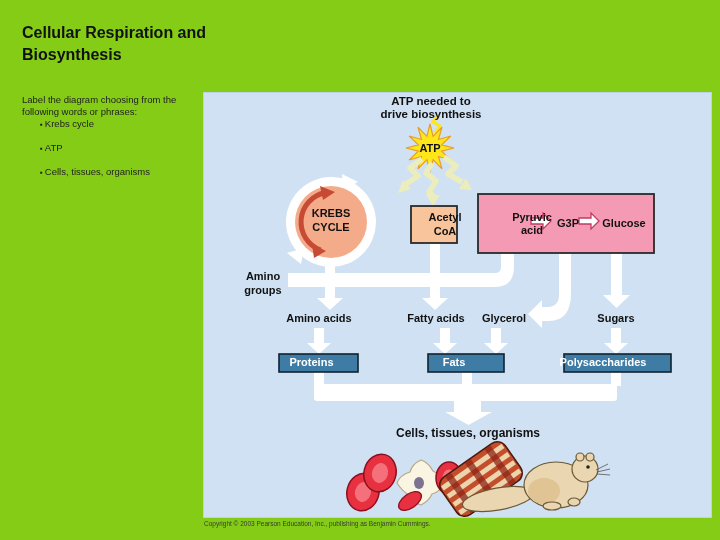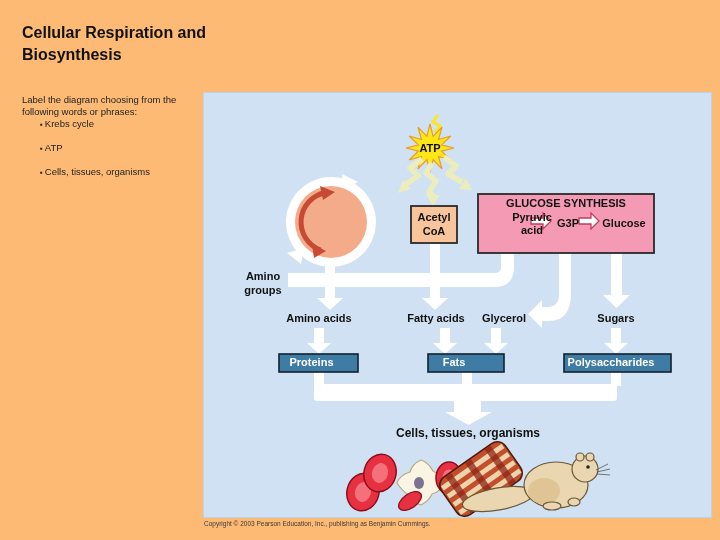--- a/index.html
+++ b/index.html
@@ -1,46 +1,46 @@
 <!DOCTYPE html>
 <html><head>
 <meta charset="utf-8">
 <style>
   html,body{margin:0;padding:0;background:#fff;}
-  .slide{position:relative;width:720px;height:540px;background:#fdba74;overflow:hidden;
+  .slide{position:relative;width:720px;height:540px;background:#84cc16;overflow:hidden;
          font-family:"Liberation Sans",sans-serif;}
   .title{position:absolute;left:22px;top:22px;width:205px;font-size:16px;font-weight:bold;
          line-height:22px;color:#111;}
   .instruction{position:absolute;left:22px;top:94px;width:176px;font-size:9.5px;line-height:12px;color:#222;}
   .bullet{position:absolute;left:40px;font-size:9.5px;color:#222;}
   .b1{top:118px}.b2{top:142px}.b3{top:166px}
   .bullet .mark{font-size:8px;margin-right:2px;}
   .diagram{position:absolute;left:203px;top:92px;width:509px;height:426px;background:#cfe1f2;
            border:1px solid #bcd2e6;box-sizing:border-box;}
   .diagram svg{position:absolute;left:0;top:0;}
   .dlabel{position:absolute;font-weight:bold;color:#111;text-align:center;
           font-size:11px;line-height:13px;white-space:nowrap;}
   .dlabel span{display:block;}
   .heading{left:147px;top:2px;width:160px;font-size:11.5px;}
   .atp-label{left:204px;top:49px;width:44px;}
   .krebs-label{left:87px;top:113px;width:80px;line-height:14px;}
-  .acetyl-label{left:207px;top:117px;width:46px;line-height:14px;}
+  .acetyl-label{left:207px;top:117px;width:68px;line-height:14px;}
   .gs-title{left:276px;top:104px;width:172px;}
   .gs-pyruvic{left:274px;top:118px;width:52px;padding-left:28px;}
   .gs-g3p{left:344px;top:124px;width:40px;}
   .gs-glucose{left:391px;top:124px;width:58px;}
   .amino-groups{left:32px;top:176px;width:54px;line-height:14px;text-align:center;}
   .lbl-amino{left:70px;top:219px;width:90px;}
   .lbl-fatty{left:187px;top:219px;width:90px;}
   .lbl-glycerol{left:260px;top:219px;width:80px;}
   .lbl-sugars{left:372px;top:219px;width:80px;}
   .boxtxt{color:#ffffff;font-size:11px;top:263px;}
   .txt-proteins{left:75px;width:65px;}
   .txt-fats{left:224px;width:52px;}
-  .txt-poly{left:360px;width:94px;}
+  .txt-poly{left:352px;width:94px;}
   .result{left:188px;top:334px;width:152px;font-size:12px;}
   .copyright{position:absolute;left:204px;top:520px;font-size:6.5px;color:#3a3a3a;}
 </style>
 </head>
 <body>
 
 <div class="slide">
 
   <div class="title">Cellular Respiration and Biosynthesis</div>
   <div class="instruction">Label the diagram choosing from the following words or phrases:</div>
@@ -151,26 +151,33 @@
           <ellipse cx="-4" cy="21" rx="9" ry="4"></ellipse>
           <g stroke="#555" stroke-width="0.8" fill="none">
             <line x1="41" y1="-13" x2="54" y2="-16"></line>
             <line x1="41" y1="-11" x2="54" y2="-10"></line>
             <line x1="40" y1="-15" x2="52" y2="-21"></line>
           </g>
         </g>
       </g>
     </svg>
 
+    <div class="dlabel heading">
+      <span>ATP needed to</span>
+      <span>drive biosynthesis</span>
+    </div>
     <div class="dlabel atp-label">ATP</div>
+    <div class="dlabel krebs-label">
+      <span>KREBS</span>
+      <span>CYCLE</span>
+    </div>
     <div class="dlabel acetyl-label">
       <span>Acetyl</span>
       <span>CoA</span>
     </div>
-    <div class="dlabel gs-title">GLUCOSE SYNTHESIS</div>
     <div class="dlabel gs-pyruvic">
       <span>Pyruvic</span>
       <span>acid</span>
     </div>
     <div class="dlabel gs-g3p">G3P</div>
     <div class="dlabel gs-glucose">Glucose</div>
     <div class="dlabel amino-groups">
       <span>Amino</span>
       <span>groups</span>
     </div>

